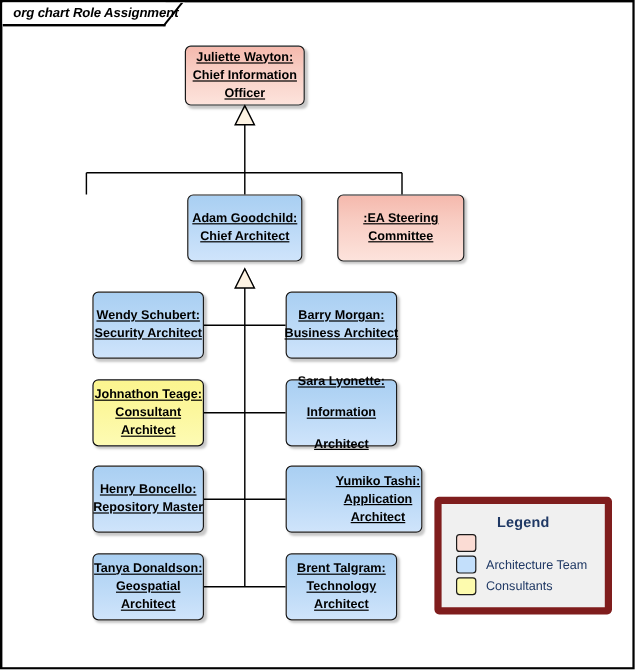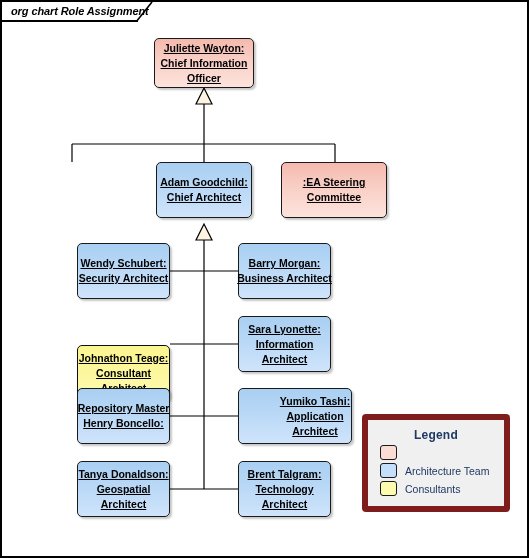--- a/index.html
+++ b/index.html
@@ -113,21 +113,20 @@
   }
   .node.exec {
     background: linear-gradient(to bottom, #f5b9ad 0%, #f8cdc3 40%, #fde3dc 100%);
   }
   .node.team {
     background: linear-gradient(to bottom, #a9cff2 0%, #b9d8f6 45%, #cfe4fb 100%);
   }
   .node.consultant {
     background: linear-gradient(to bottom, #fbf58f 0%, #fcf79e 50%, #fdfbb4 100%);
     border-color: #0f0f0f;
-    margin-top: 29px;
   }
 
   
   #legend-box {
     position: absolute;
     left: 360px;
     top: 412px;
     width: 148px;
     height: 98px;
     background: #f0f0f0;
@@ -224,36 +223,36 @@
     <div class="node-line">Security Architect</div>
   </div>
 
   <div class="node consultant" style="left:75px; top:314px; width:93px; height:56px;">
     <div class="node-line">Johnathon Teage:</div>
     <div class="node-line">Consultant</div>
     <div class="node-line">Architect</div>
   </div>
 
   <div class="node team" style="left:75px; top:386px; width:93px; height:56px;">
+    <div class="node-line">Henry Boncello:</div>
     <div class="node-line">Repository Master</div>
-    <div class="node-line">Henry Boncello:</div>
   </div>
 
   <div class="node team" style="left:75px; top:459px; width:93px; height:56px;">
     <div class="node-line">Tanya Donaldson:</div>
     <div class="node-line">Geospatial</div>
     <div class="node-line">Architect</div>
   </div>
 
   <div class="node team" style="left:236px; top:241px; width:93px; height:56px;">
     <div class="node-line">Barry Morgan:</div>
     <div class="node-line">Business Architect</div>
   </div>
 
-  <div class="node team" style="left:236px; top:314px; width:93px; height:56px;">
+  <div class="node team" style="left:236px; top:314px; width:93px; height:56px;gap:11px;">
     <div class="node-line">Sara Lyonette:</div>
     <div class="node-line">Information</div>
     <div class="node-line">Architect</div>
   </div>
 
   <div class="node team" style="left:236px; top:386px; width:114px; height:56px;padding-left:44px;">
     <div class="node-line">Yumiko Tashi:</div>
     <div class="node-line">Application</div>
     <div class="node-line">Architect</div>
   </div>

